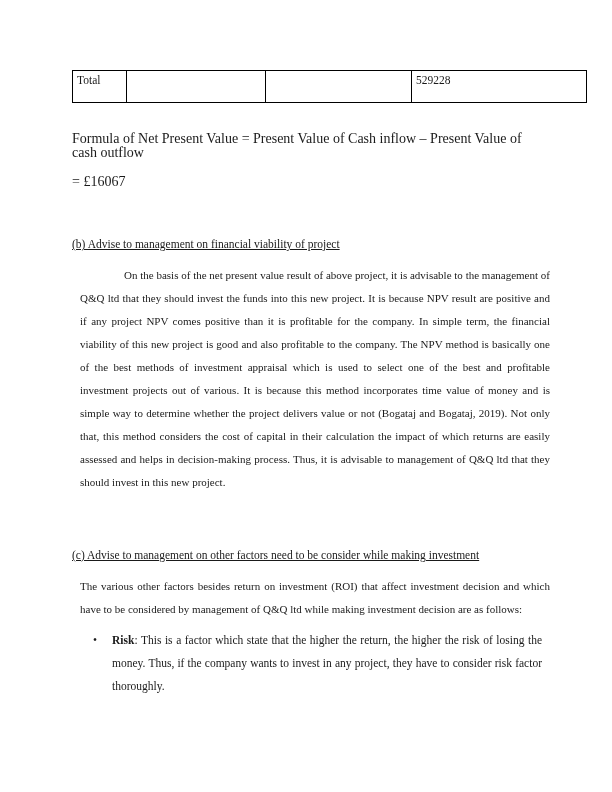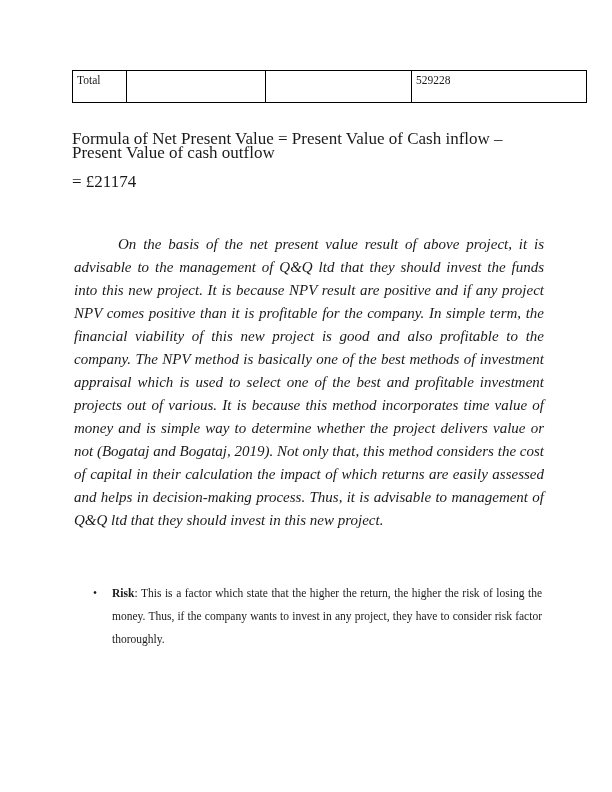--- a/index.html
+++ b/index.html
@@ -45,21 +45,21 @@
     font-size: 11.5px;
     line-height: 14px;
   }
   .col-a { width: 49px; }
   .col-b { width: 134px; }
   .col-c { width: 141px; }
   .col-d { width: 170px; }
 
   
   .line {
-    font-size: 17px;
+    font-size: 14px;
     line-height: 14px;
     margin: 0;
     width: 470px;
   }
   .formula-block { margin-top: 29px; }
   .formula-block .line + .line { margin-top: 15px; }
 
   .heading {
     font-size: 11.5px;
     line-height: 23px;
@@ -70,27 +70,26 @@
   .heading-justified {
     text-align: justify;
     text-align-last: left;
   }
   .heading-cont {
     display: block;
     padding-left: 28px;
   }
 
   p.body {
-    font-size: 15px;
+    font-size: 11px;
     line-height: 23px;
-    margin: 2px;
+    margin: 8px;
     width: 470px;
     text-align: justify;
     text-align-last: left;
-    font-style: italic;
   }
   p.body.indent-first { text-indent: 44px; }
 
   .gap-before-heading-b { margin-top: 44px; }
   .gap-before-heading-c { margin-top: 50px; }
   .para-after-heading { margin-top: 0px; }
 
   
   ul.factors {
     list-style: none;
@@ -128,30 +127,32 @@
           <td class="col-a">Total</td>
           <td class="col-b"></td>
           <td class="col-c"></td>
           <td class="col-d">529228</td>
         </tr>
       </tbody>
     </table>
 
     <div class="formula-block">
       <p class="line">Formula of Net Present Value = Present Value of Cash inflow – Present Value of cash outflow</p>
-      <p class="line">= £21174</p>
+      <p class="line">= £16067</p>
     </div>
 
     <div class="gap-before-heading-b">
+      <p class="heading">(b) Advise to management on financial viability of project</p>
       <p class="body indent-first para-after-heading">On the basis of the net present value result of above project, it is advisable to the management of Q&amp;Q ltd that they should invest the funds into this new project. It is because NPV result are positive and if any project NPV comes positive than it is profitable for the company. In simple term, the financial viability of this new project is good and also profitable to the company. The NPV method is basically one of the best methods of investment appraisal which is used to select one of the best and profitable investment projects out of various. It is because this method incorporates time value of money and is simple way to determine whether the project delivers value or not (Bogataj and Bogataj, 2019). Not only that, this method considers the cost of capital in their calculation the impact of which returns are easily assessed and helps in decision-making process. Thus, it is advisable to management of Q&amp;Q ltd that they should invest in this new project.</p>
     </div>
 
     <div class="gap-before-heading-c">
-      <p class="heading heading-justified"></p>
+      <p class="heading heading-justified"><span>(c) Advise to management on other factors need to be consider while making investment</span></p>
 
+      <p class="body para-after-heading">The various other factors besides return on investment (ROI) that affect investment decision and which have to be considered by management of Q&amp;Q ltd while making investment decision are as follows:</p>
 
       <ul class="factors">
         <li><span class="bullet">•</span><span class="b">Risk</span><span>:</span><span> This is a factor which state that the higher the return, the higher the risk of losing the money. Thus, if the company wants to invest in any project, they have to consider risk factor thoroughly.</span></li>
       </ul>
     </div>
 
   </div>
 </div>
 
 </body></html>

